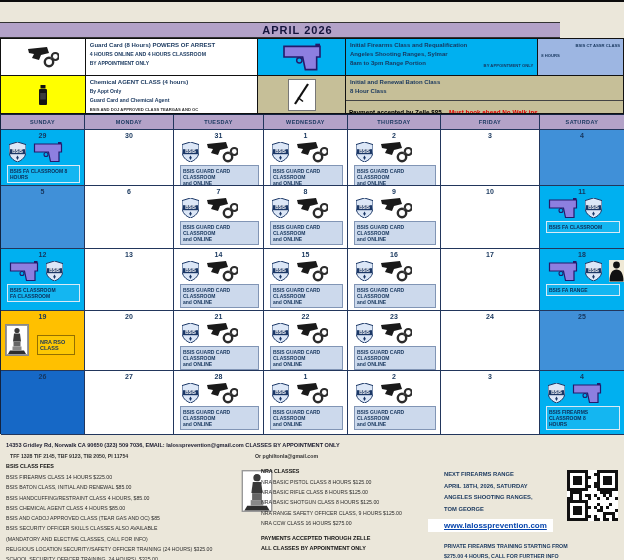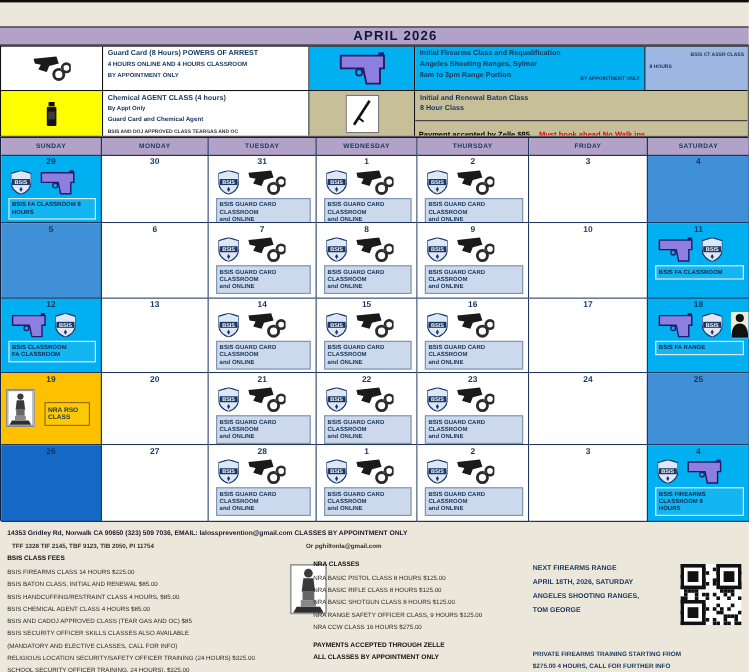--- a/index.html
+++ b/index.html
@@ -1,20 +1,20 @@
 <!DOCTYPE html>
 <html><head>
 <meta charset="utf-8">
 <style>
   html,body{margin:0;padding:0;}
   .page{position:relative;width:624px;height:560px;background:#ebe7da;font-family:"Liberation Sans",sans-serif;overflow:hidden;border-top:2px solid #0c0c0c;box-sizing:border-box;}
   
   .title-bar{position:absolute;top:2px;left:0;width:624px;height:18px;background:#f3f0e6;}
   .title-bar span{display:inline-block;margin:4px 0 0 4px;font-size:11px;font-weight:bold;color:#000;letter-spacing:.3px;text-decoration:underline;white-space:nowrap;}
-  .month-band{position:absolute;top:20px;left:0;width:624px;height:16px;background:#b3a2c8;border-top:1px solid #333;border-bottom:1px solid #333;box-sizing:border-box;text-align:center;font-size:11px;font-weight:bold;color:#14143c;line-height:14px;letter-spacing:1px;padding-left:35px;}
+  .month-band{position:absolute;top:20px;left:0;width:560px;height:16px;background:#b3a2c8;border-top:1px solid #333;border-bottom:1px solid #333;box-sizing:border-box;text-align:center;font-size:11px;font-weight:bold;color:#14143c;line-height:14px;letter-spacing:1px;padding-left:35px;}
   
   .legend{position:absolute;top:36px;left:0;width:624px;height:76px;border:1px solid #111;box-sizing:border-box;}
   .lg-row{display:flex;width:100%;height:37px;border-bottom:1px solid #111;box-sizing:border-box;}
   .lg-row:last-child{border-bottom:none;height:37px;}
   .lg-cell{border-right:1px solid #111;box-sizing:border-box;position:relative;overflow:hidden;}
   .lg-cell:last-child{border-right:none;}
   .ic-cell{display:flex;align-items:center;justify-content:center;}
   .w85{width:85px;} .w173{width:173px;} .w88{width:88px;} .w193{width:193px;} .w278{width:278px;}
   .bg-white{background:#fff;} .bg-yellow{background:#ffff00;} .bg-cyanL{background:#00b0f0;} .bg-tan{background:#c6bf98;} .bg-peri{background:#9db6e2;}
   .lg-a{font-size:6px;font-weight:bold;color:#17365d;margin:3px 0 0 4px;white-space:nowrap;}
@@ -754,20 +754,21 @@
       <div>NRA CCW CLASS 16 HOURS $275.00</div>
     </div>
   <div class="footer-block pay1">PAYMENTS ACCEPTED THROUGH ZELLE</div>
   <div class="footer-block pay2">ALL CLASSES BY APPOINTMENT ONLY</div>
   <div class="footer-block range-list">
       <div>NEXT FIREARMS RANGE</div>
       <div>APRIL 18TH, 2026, SATURDAY</div>
       <div>ANGELES SHOOTING RANGES,</div>
       <div>TOM GEORGE</div>
     </div>
+  <div class="footer-block site">www.lalossprevention.com</div>
   <div class="footer-block priv">
       <div>PRIVATE FIREARMS TRAINING STARTING FROM</div>
       <div>$275.00 4 HOURS, CALL FOR FURTHER INFO</div>
     </div>
   <div class="footer-block qr"><svg width="51" height="51" viewBox="0 0 51 51">
         <rect width="51" height="51" fill="#fff"></rect>
         <rect x="0" y="0" width="3" height="3" fill="#111"></rect>
         <rect x="3" y="0" width="3" height="3" fill="#111"></rect>
         <rect x="6" y="0" width="3" height="3" fill="#111"></rect>
         <rect x="9" y="0" width="3" height="3" fill="#111"></rect>

